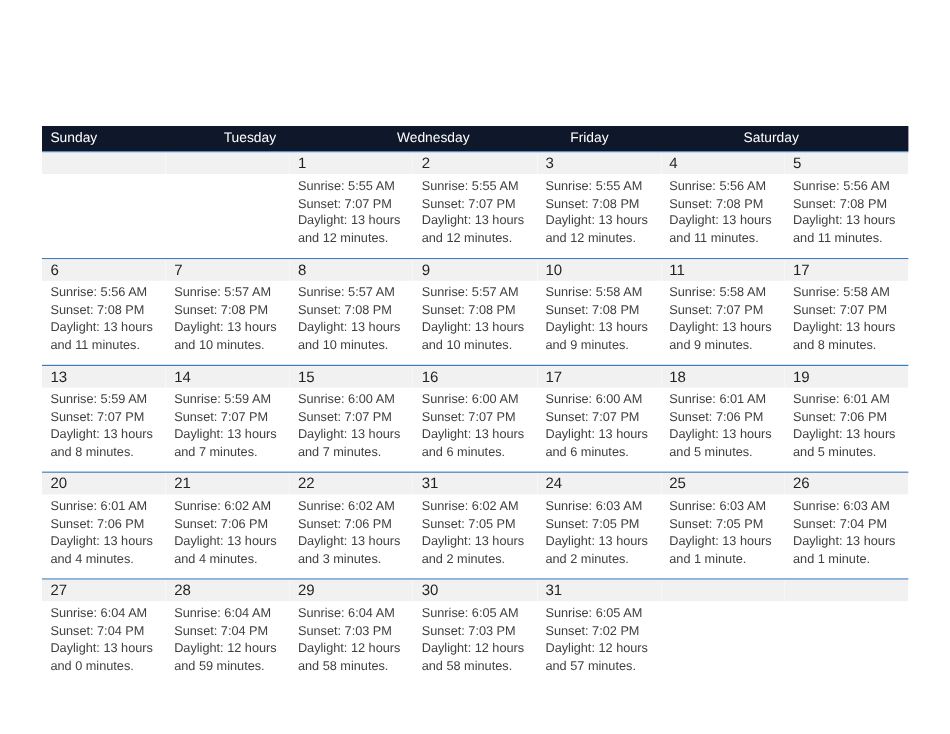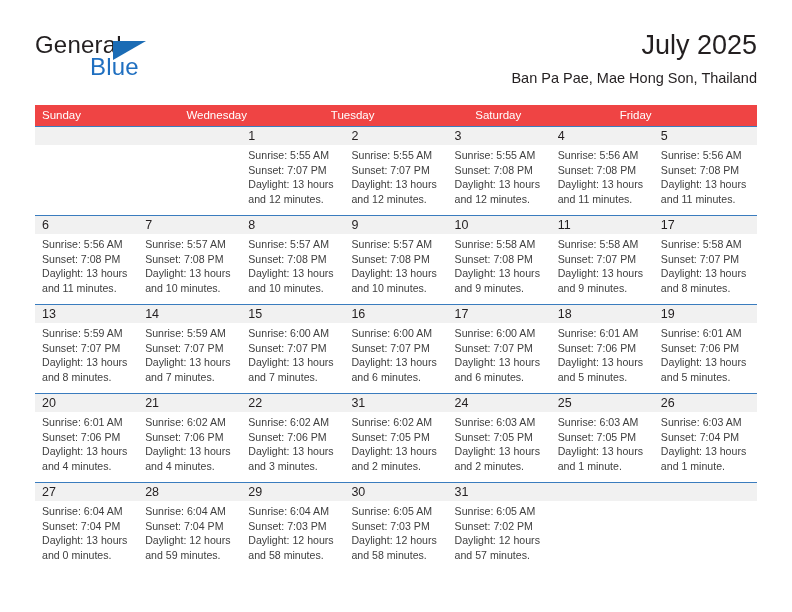--- a/index.html
+++ b/index.html
@@ -87,21 +87,21 @@
 
   
   .calendar {
     position: absolute;
     left: 35px;
     top: 105px;
     width: 722px;
   }
   .weekdays {
     display: flex;
-    background: #ef4444;
+    background: #0f172a;
     height: 21px;
   }
   .weekday {
     flex: 1 1 0;
     color: #ffffff;
     font-size: 11.5px;
     line-height: 21px;
     padding-left: 7px;
     box-sizing: border-box;
     white-space: nowrap;
@@ -143,39 +143,28 @@
   }
   .cell-empty .daynum-band {
     background: #f1f1f1;
   }
 </style>
 </head>
 <body>
 
 <div class="page">
 
-  <div class="header">
-    <div class="brand">
-      <span class="brand-general">General</span>
-      <span class="brand-tri"></span>
-      <span class="brand-blue">Blue</span>
-    </div>
-    <div class="title-block">
-      <div class="cal-title">July 2025</div>
-      <div class="cal-subtitle">Ban Pa Pae, Mae Hong Son, Thailand</div>
-    </div>
-  </div>
 
   <div class="calendar">
     <div class="weekdays">
       <div class="weekday">Sunday</div>
+      <div class="weekday">Tuesday</div>
       <div class="weekday">Wednesday</div>
-      <div class="weekday">Tuesday</div>
+      <div class="weekday">Friday</div>
       <div class="weekday">Saturday</div>
-      <div class="weekday">Friday</div>
     </div>
 
     <div class="week">
       <div class="daycell cell-empty">
           <div class="daynum-band"></div>
           <div class="cell-info">
             <div></div>
             <div></div>
             <div></div>
             <div></div>

